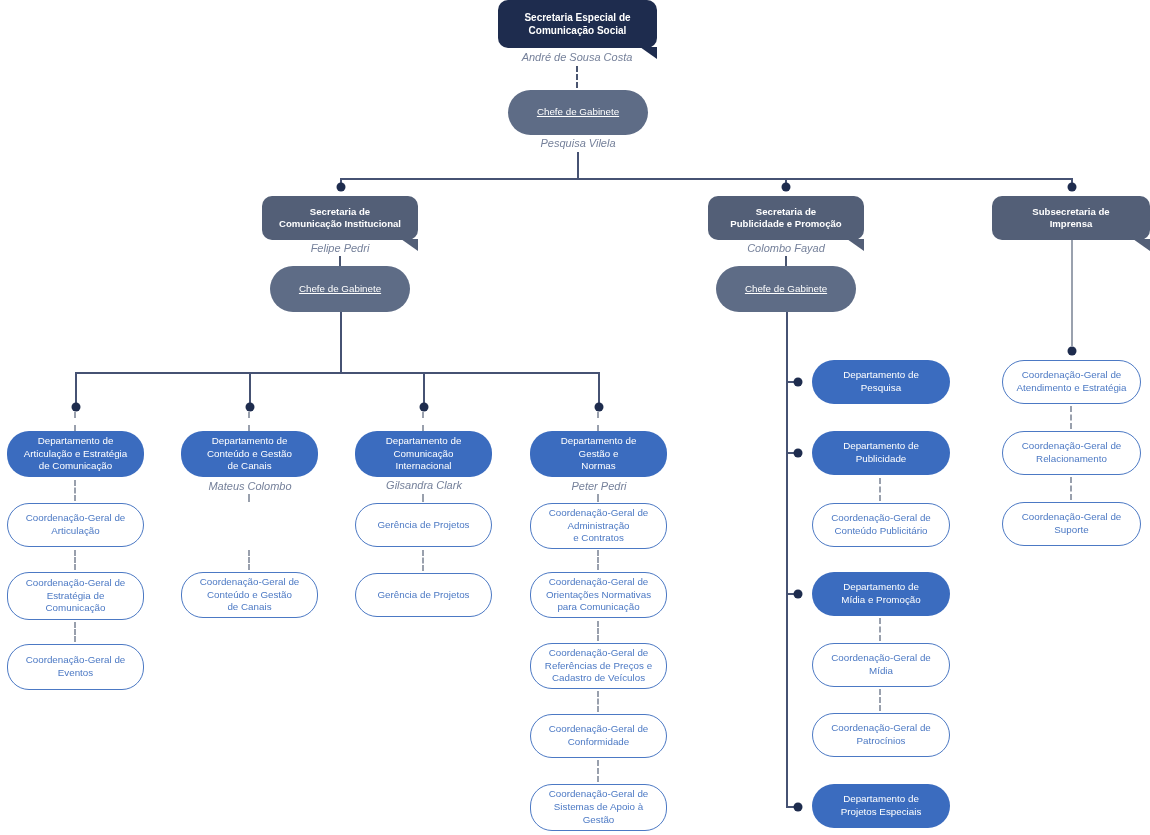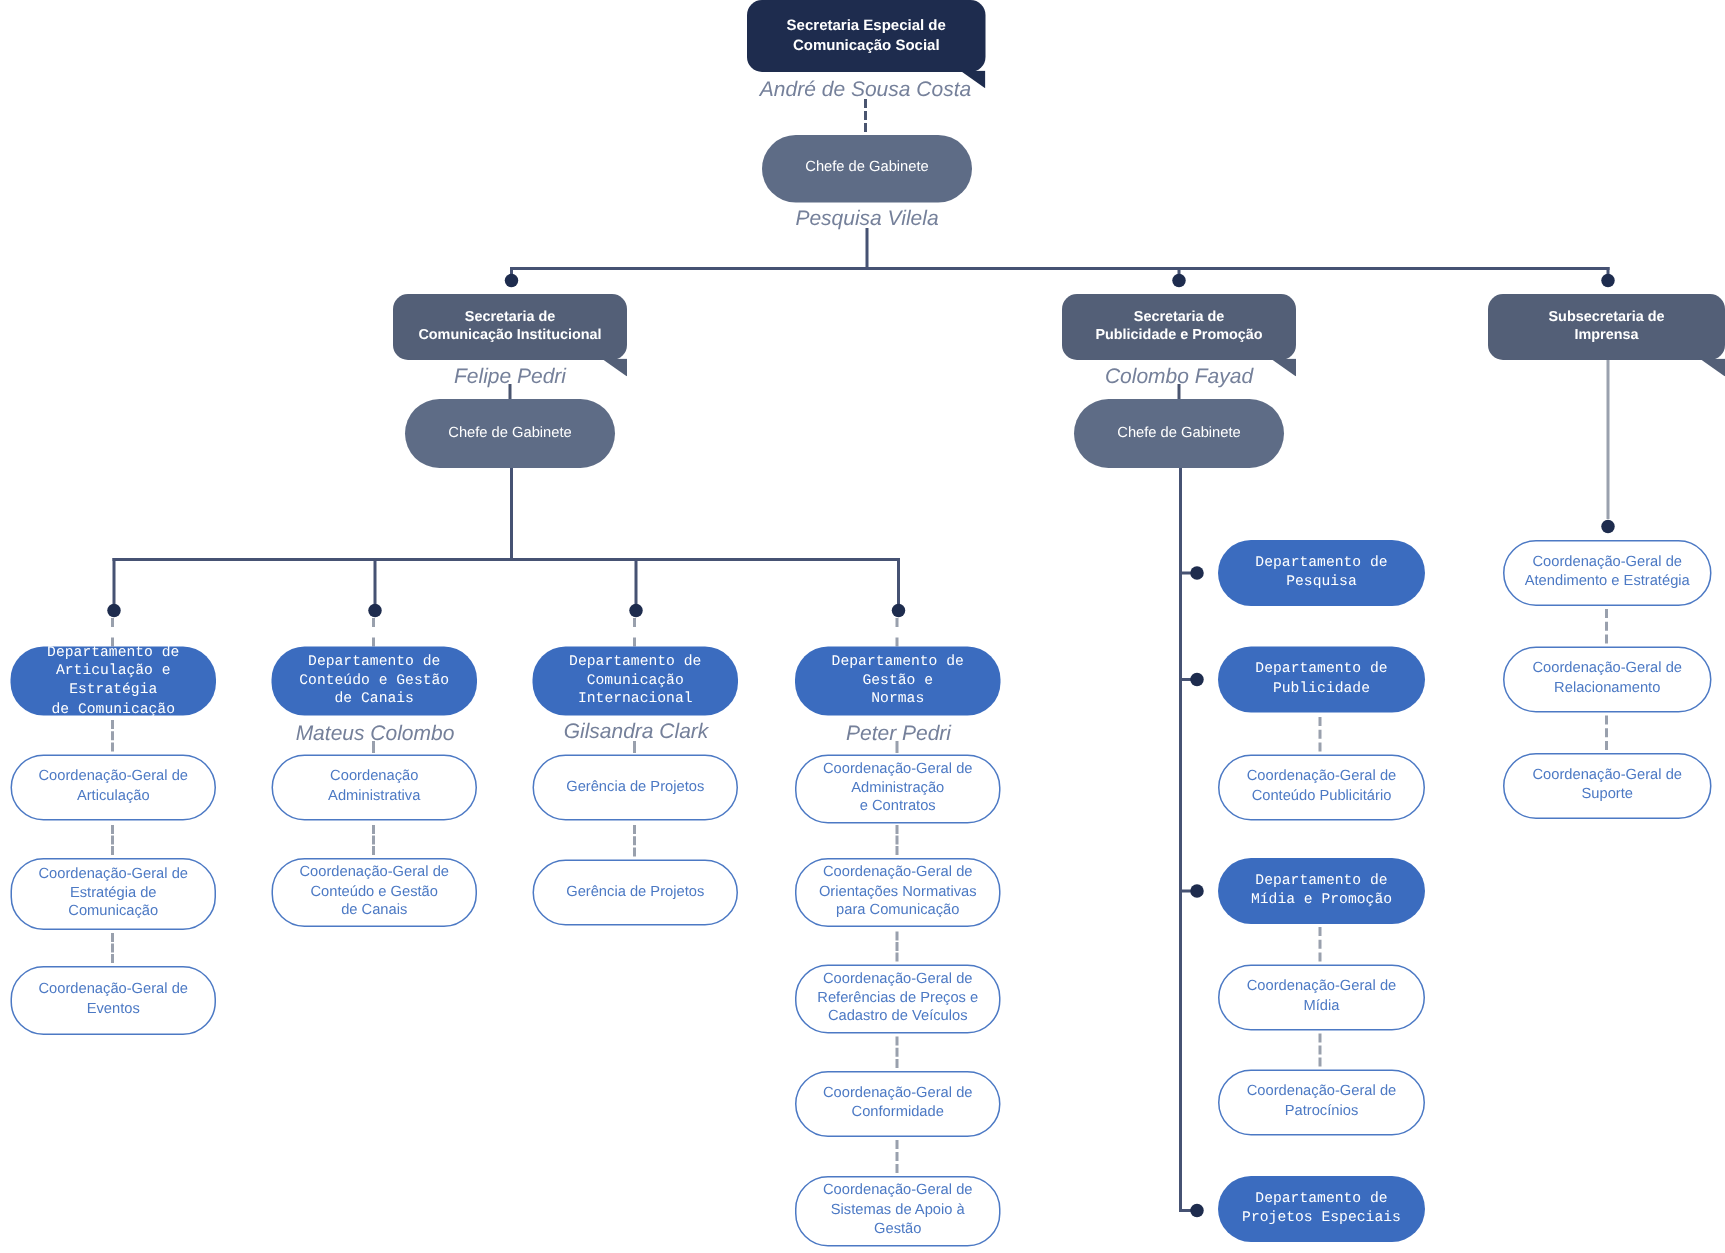--- a/index.html
+++ b/index.html
@@ -15,26 +15,26 @@
     position:absolute;box-sizing:border-box;display:flex;align-items:center;justify-content:center;
     text-align:center;white-space:pre-line;left:calc(var(--x)*1px);top:calc(var(--y)*1px);
     width:calc(var(--w)*1px);height:calc(var(--h)*1px);font-size:9.8px;line-height:1.3;padding:2px 5px;
   }
   .root{background:var(--navy);color:#fff;border-radius:10px;font-weight:bold;font-size:10px;}
   .sec{background:var(--slate);color:#fff;border-radius:10px;font-weight:bold;font-size:9.6px;}
   .bubble::after{
     content:"";position:absolute;right:0;bottom:-11px;width:17px;height:12px;
     background:inherit;clip-path:polygon(0 0,100% 0,100% 100%);
   }
-  .chefe{background:var(--slate_light);color:#fff;border-radius:23px;}
-  .dept{background:var(--blue);color:#fff;border-radius:22px;font-family:Liberation Mono, monospace;}
+  .chefe{background:var(--slate_light);color:#fff;border-radius:23px;text-decoration:underline;}
+  .dept{background:var(--blue);color:#fff;border-radius:22px;}
   .coord{background:#fff;color:var(--blue_border);border:1.3px solid var(--blue_border);border-radius:22px;}
 
   .person{
-    position:absolute;font-style:italic;color:var(--person);font-size:14px;white-space:nowrap;
+    position:absolute;font-style:italic;color:var(--person);font-size:11px;white-space:nowrap;
     left:calc(var(--cx)*1px);top:calc(var(--y)*1px);transform:translateX(-50%);
   }
   .cl{position:absolute;background:var(--line);}
   .cl.gray{background:var(--line_gray);}
   .cdot{position:absolute;width:9px;height:9px;border-radius:50%;background:var(--navy);transform:translate(-50%,-50%);}
   .cdash{position:absolute;width:0;border-left:2px dashed var(--dash);}
   .cdash.dark{border-left-color:var(--dash_dark);}
 </style>
 </head>
 <body>
@@ -132,22 +132,20 @@
   <div class="person" style="--cx:599;--y:480">Peter Pedri</div>
 
   <div class="node coord" style="--x:7;--y:503;--w:137;--h:44">Coordenação-Geral de
 Articulação</div>
   <div class="node coord" style="--x:7;--y:572;--w:137;--h:48">Coordenação-Geral de
 Estratégia de
 Comunicação</div>
   <div class="node coord" style="--x:7;--y:644;--w:137;--h:46">Coordenação-Geral de
 Eventos</div>
 
-  <div class="node coord" style="--x:181;--y:503;--w:137;--h:44">Coordenação
-Administrativa</div>
   <div class="node coord" style="--x:181;--y:572;--w:137;--h:46">Coordenação-Geral de
 Conteúdo e Gestão
 de Canais</div>
 
   <div class="node coord" style="--x:355;--y:503;--w:137;--h:44">Gerência de Projetos</div>
   <div class="node coord" style="--x:355;--y:573;--w:137;--h:44">Gerência de Projetos</div>
 
   <div class="node coord" style="--x:530;--y:503;--w:137;--h:46">Coordenação-Geral de
 Administração
 e Contratos</div>

